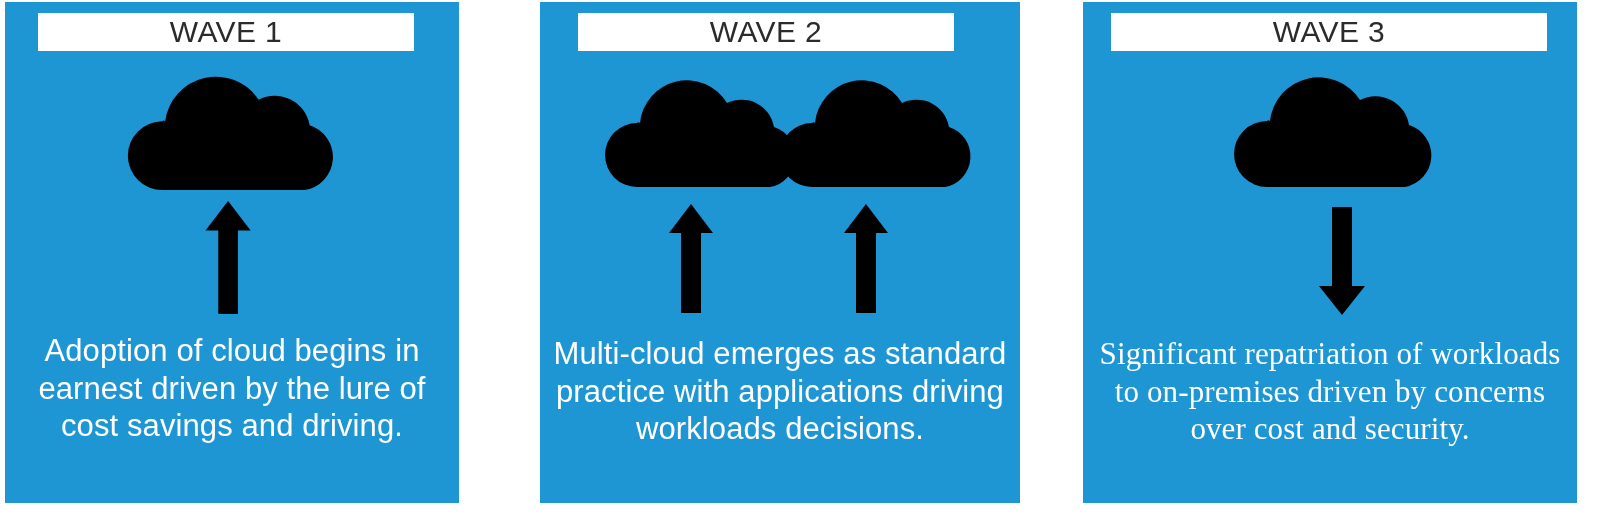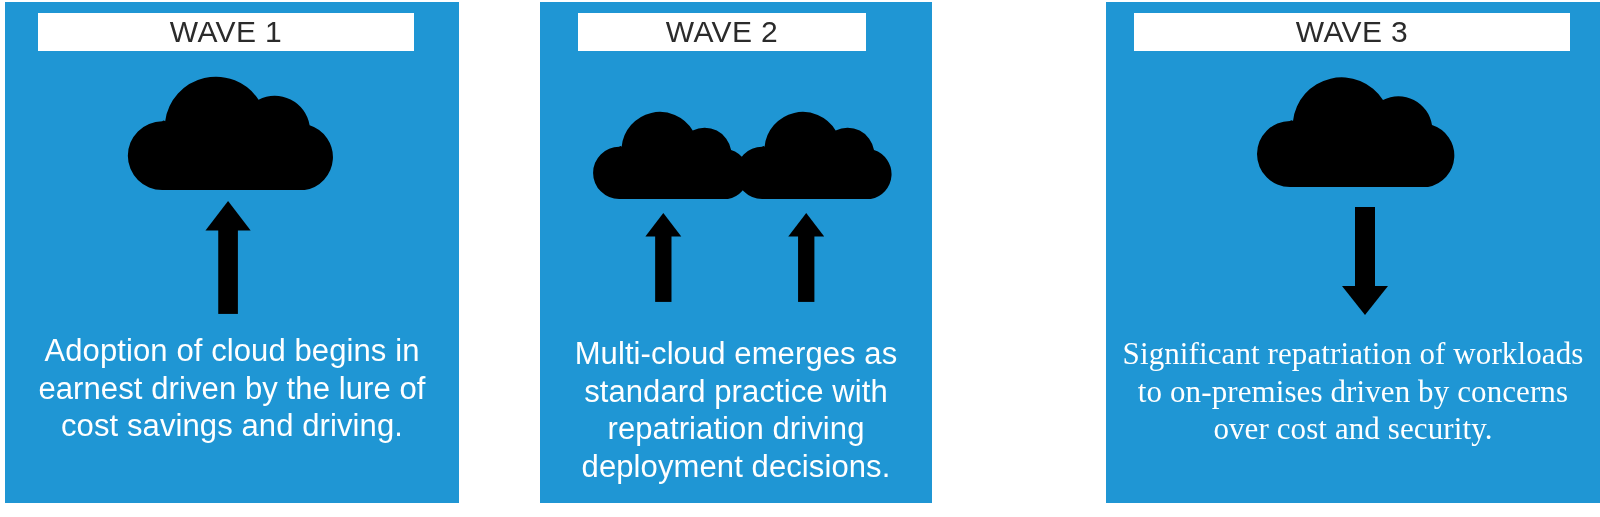--- a/index.html
+++ b/index.html
@@ -18,22 +18,22 @@
     overflow: hidden;
   }
   .panel {
     position: absolute;
     top: 2px;
     height: 501px;
     background: #1f96d4;
     box-sizing: border-box;
   }
   #panel-1 { left: 5px;    width: 454px; }
-  #panel-2 { left: 540px;  width: 392px; }
-  #panel-3 { left: 1106px; width: 494px; }
+  #panel-2 { left: 540px;  width: 480px; }
+  #panel-3 { left: 1083px; width: 494px; }
 
   .title-box {
     position: absolute;
     top: 11px;
     height: 38px;
     background: #ffffff;
     display: flex;
     align-items: center;
     justify-content: center;
   }
@@ -139,21 +139,21 @@
         <rect x="141" y="228" width="20" height="83"></rect>
         <polygon points="151,202 173,231 129,231"></polygon>
       </g>
 
       <g fill="#000000">
         <rect x="316" y="228" width="20" height="83"></rect>
         <polygon points="326,202 348,231 304,231"></polygon>
       </g>
     </svg>
 
-    <div class="body-text">Multi-cloud emerges as standard practice with repatriation driving deployment decisions.</div>
+    <div class="body-text">Multi-cloud emerges as standard practice with applications driving workloads decisions.</div>
   </div>
 
   <div class="panel" id="panel-3">
 
     <div class="title-box">
       <span class="title-text">WAVE 3</span>
     </div>
 
     <svg class="art-layer" viewBox="0 0 494 501">
 

